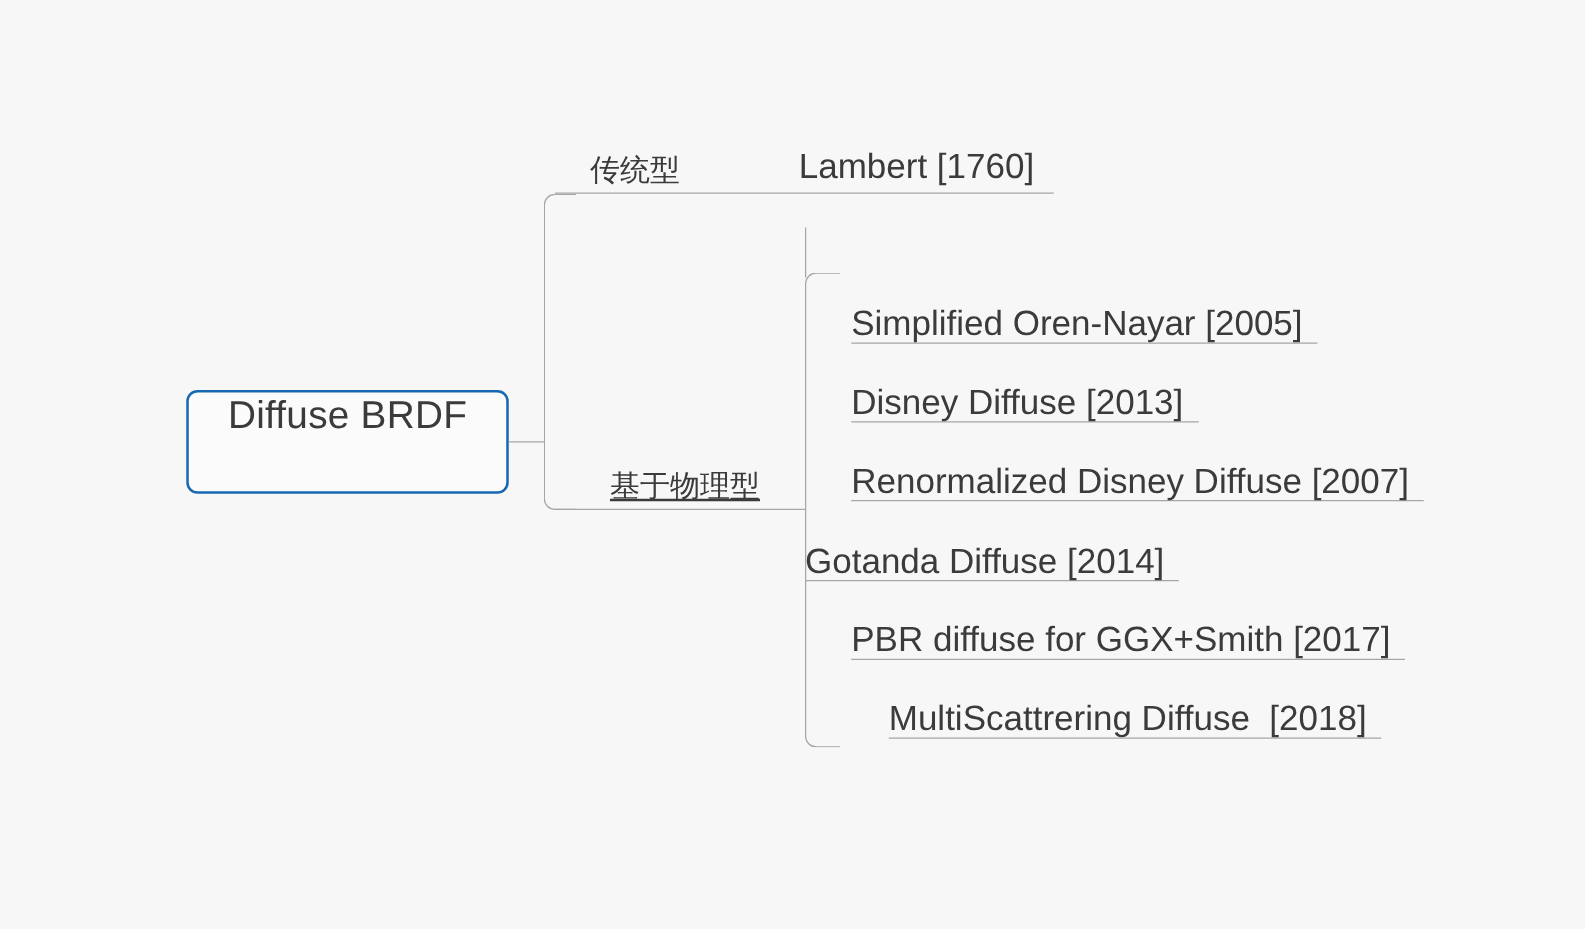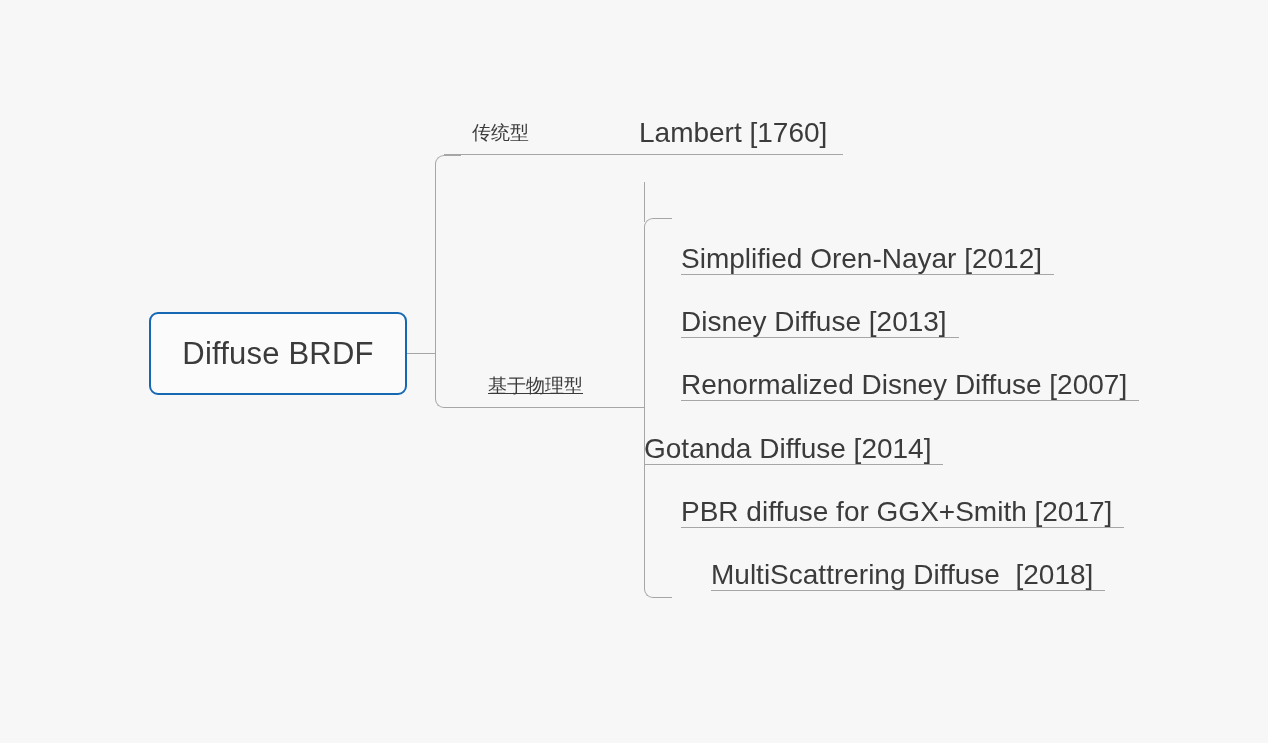--- a/index.html
+++ b/index.html
@@ -24,21 +24,21 @@
     position: absolute;
     left: 149px;
     top: 312px;
     width: 258px;
     height: 83px;
     box-sizing: border-box;
     border: 2.5px solid #1668b3;
     border-radius: 9px;
     background: #fbfbfb;
     display: flex;
-    align-items: center;
+    align-items: flex-start;
     justify-content: center;
   }
   .root-label {
     font-size: 31px;
     color: #3b3b3b;
     letter-spacing: 0.2px;
     white-space: nowrap;
   }
 
   
@@ -59,21 +59,21 @@
     border: 1.4px solid #a6a6a6;
     border-right: none;
     border-radius: 9px 0 0 9px;
     background: transparent;
     pointer-events: none;
   }
 
   
   .branch-label {
     position: absolute;
-    font-size: 19px;
+    font-size: 24px;
     color: #3b3b3b;
     white-space: nowrap;
   }
 
   
   .leaf {
     position: absolute;
     white-space: nowrap;
   }
   .leaf-text {
@@ -117,21 +117,21 @@
   <div class="leaf" style="left:639px; top:118px;">
     <span class="leaf-text branch-label-underlined">Lambert [1760]</span>
   </div>
 
   <div class="bracket" style="left:644px; top:218px; width:28px; height:380px;"></div>
 
   <div class="vline" style="left:644px; top:182px; height:40px;"></div>
 
 
   <div class="leaf" style="left:681px; top:244px;">
-    <span class="leaf-text">Simplified Oren-Nayar [2012]</span>
+    <span class="leaf-text">Simplified Oren-Nayar [2005]</span>
   </div>
 
   <div class="leaf" style="left:681px; top:307px;">
     <span class="leaf-text">Disney Diffuse [2013]</span>
   </div>
 
   <div class="leaf" style="left:681px; top:370px;">
     <span class="leaf-text">Renormalized Disney Diffuse [2007]</span>
   </div>
 

